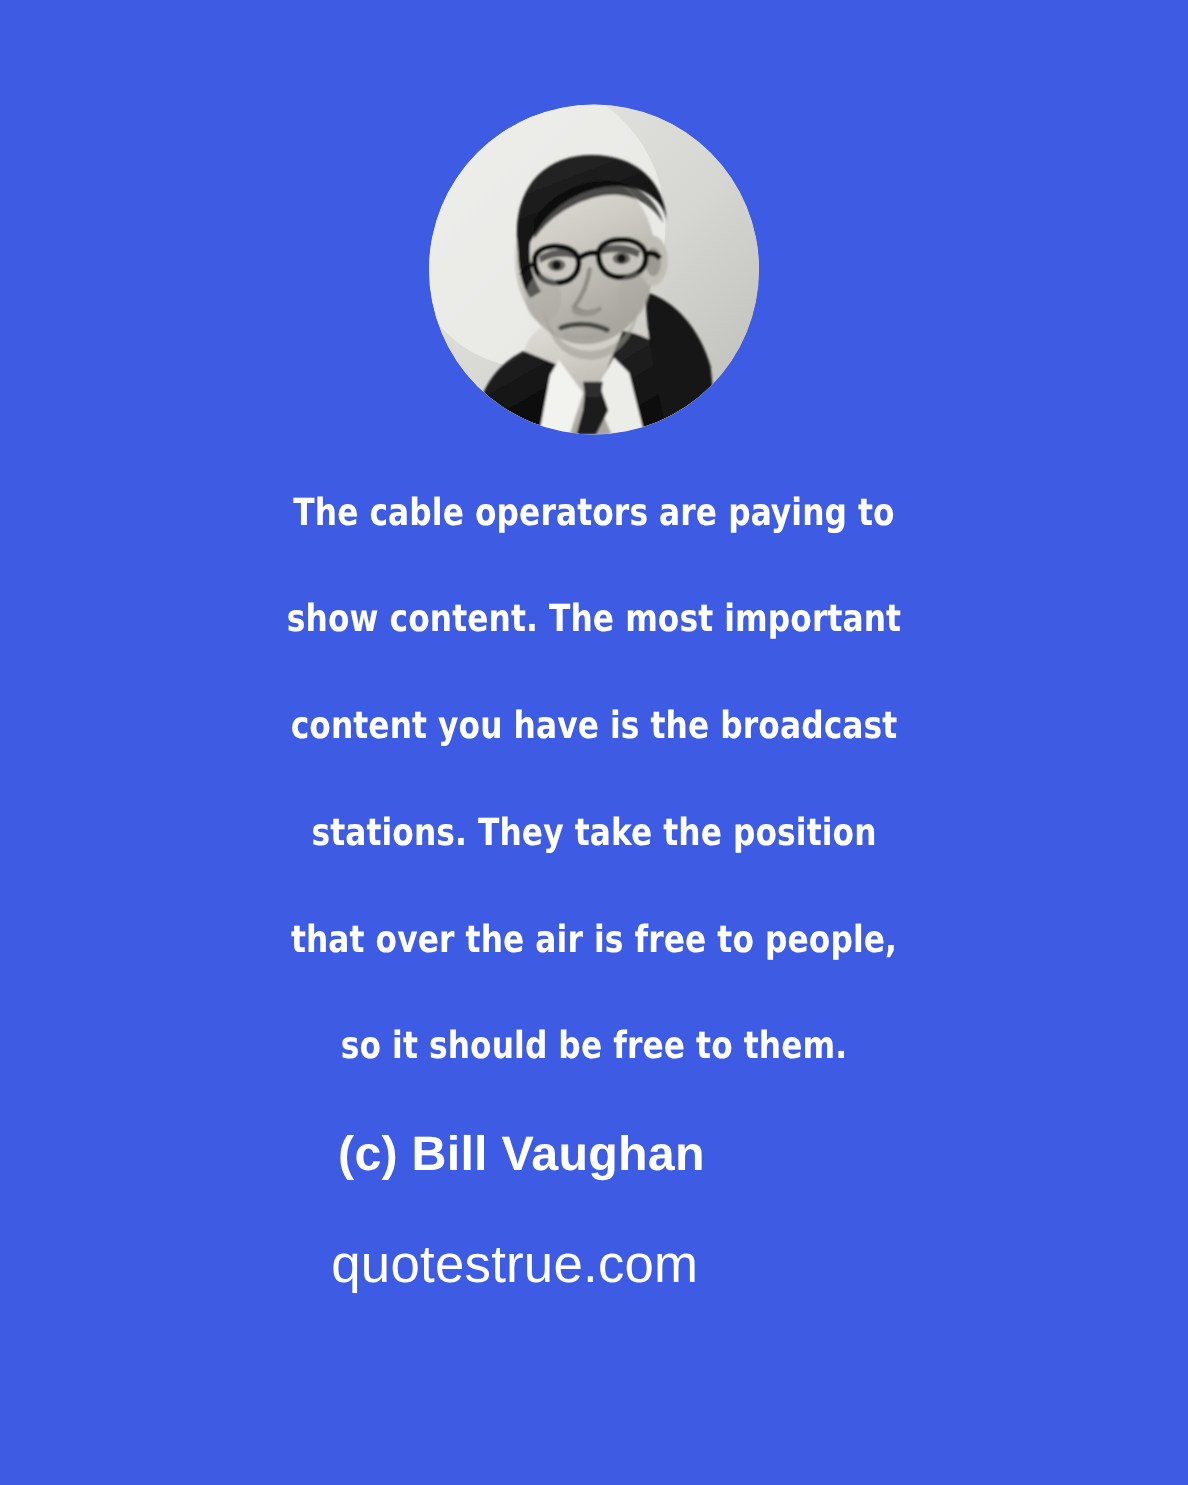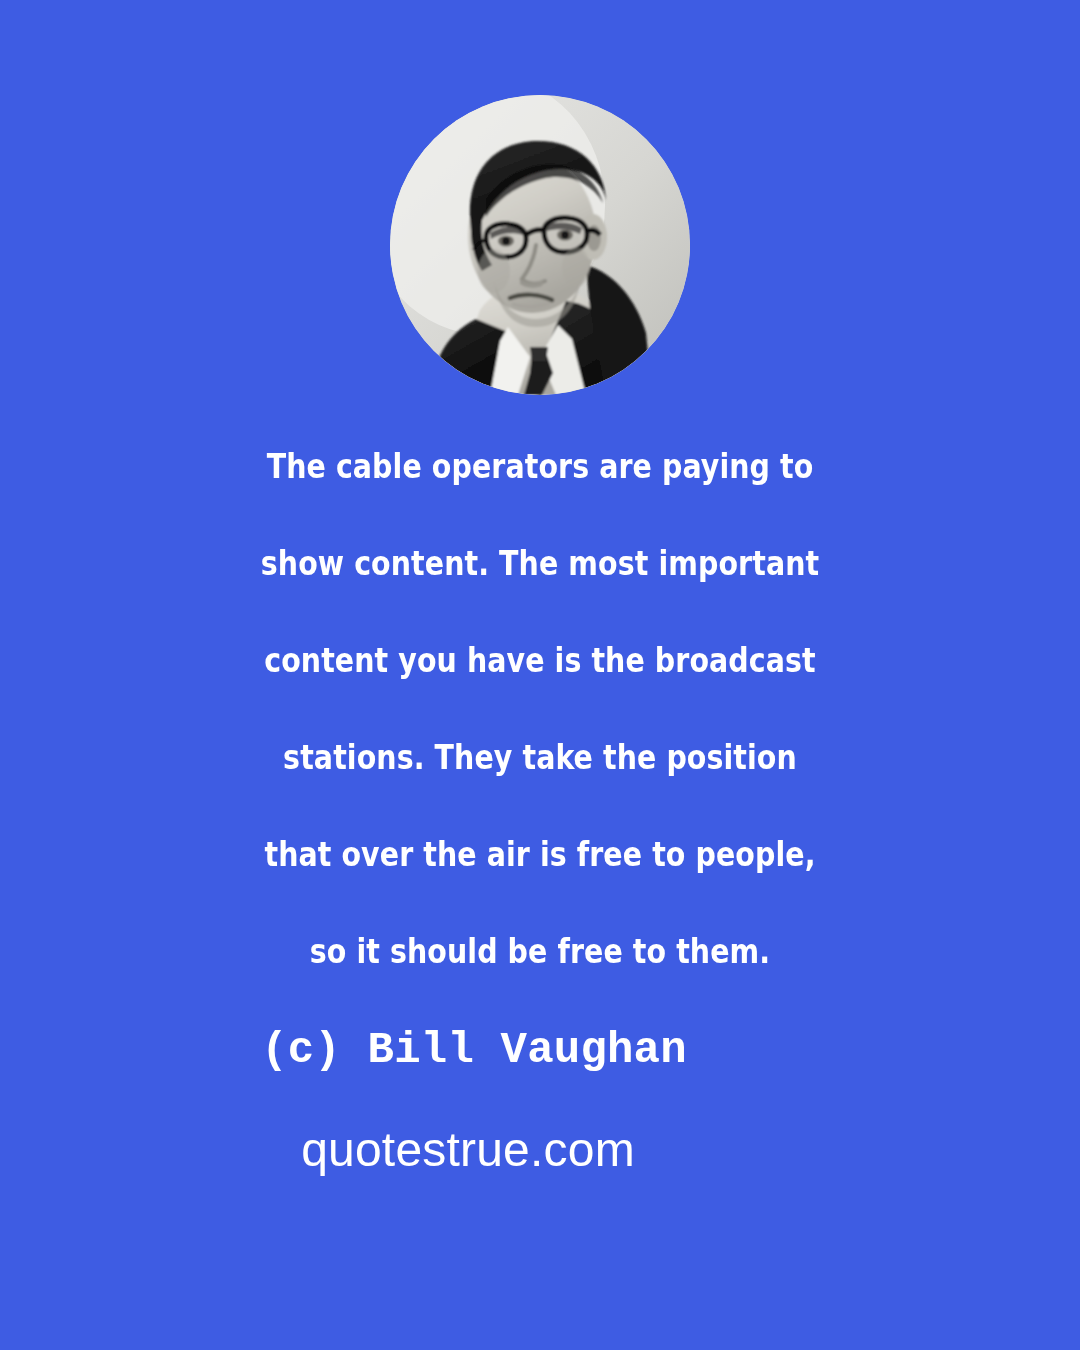--- a/index.html
+++ b/index.html
@@ -65,21 +65,21 @@
   }
 
   
   .attribution {
     position: absolute;
     top: 1025px;
     left: 0;
     width: 948px;
     text-align: center;
     color: #ffffff;
-    font-family: Liberation Mono, monospace;
+    font-family: Liberation Sans, sans-serif;
     font-size: 44px;
     font-weight: bold;
     letter-spacing: 0.2px;
   }
 
   
   .website {
     position: absolute;
     top: 1122px;
     left: 0;

